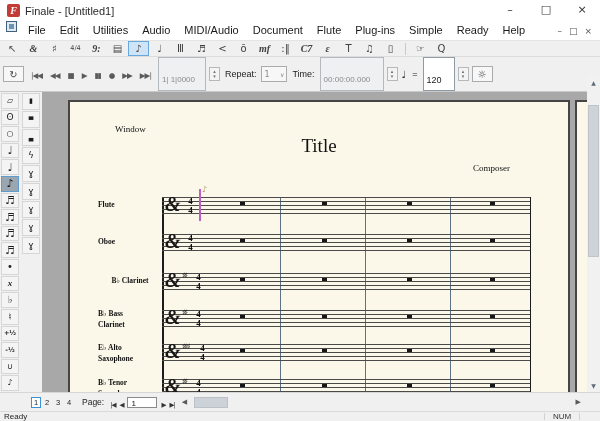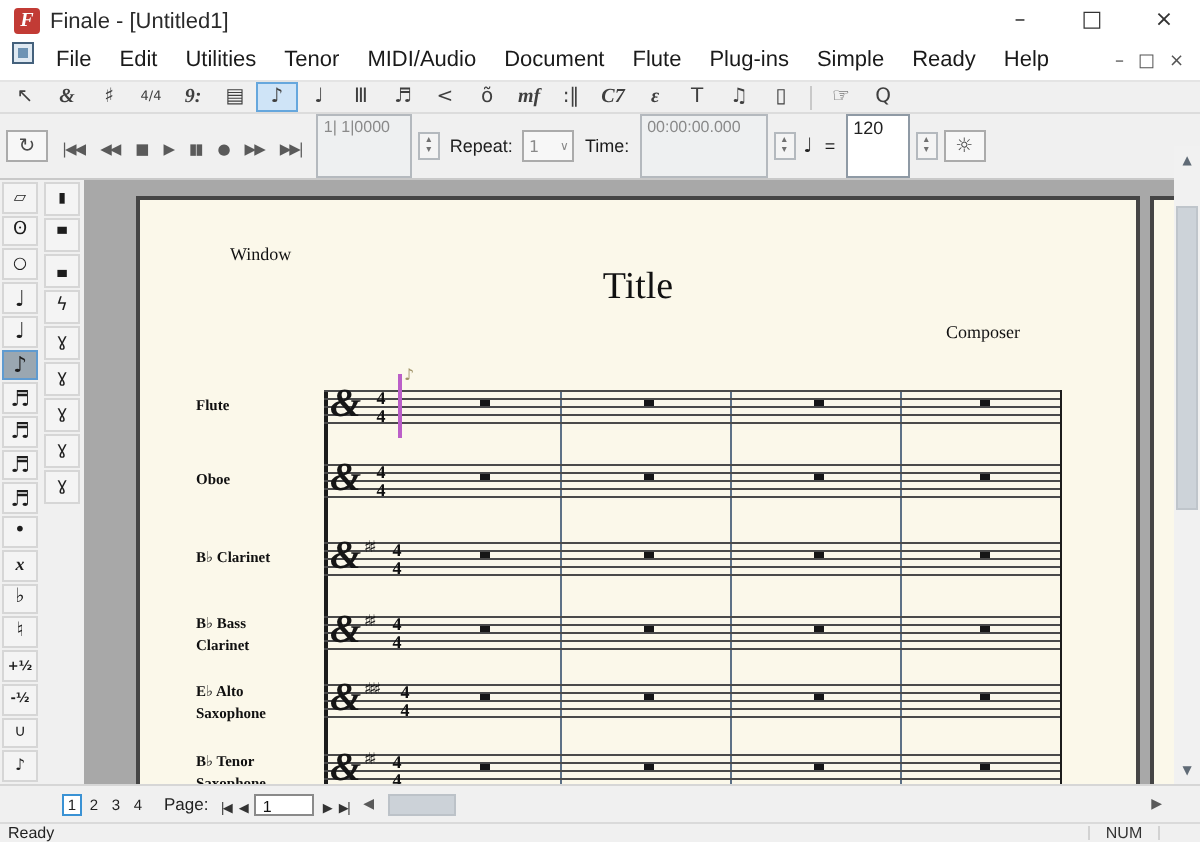--- a/index.html
+++ b/index.html
@@ -30,21 +30,21 @@
   .tglyph{font-family:"DejaVu Sans",sans-serif;font-size:10px;line-height:1}
   .tglyph.serif{font-family:"Liberation Serif",serif;font-style:italic;font-weight:bold;font-size:10px}
   .tglyph.small{font-size:6.5px;font-weight:normal}
   .tb-sep{width:1px;height:12px;background:#c9c9c9;margin:0 4px}
 
   
   .playback{flex:0 0 18px;background:#f0f0f0;display:flex;align-items:center;padding-left:3px;gap:3px;border-bottom:1px solid #c9c9c9}
   .framed{height:16px;min-width:21px;border:1px solid #ababab;background:#f7f7f7;color:#4a4a4a;font-size:10px;
     display:inline-flex;align-items:center;justify-content:center;padding:0 2px;font-family:"DejaVu Sans",sans-serif}
   .transport-btn{color:#5a5a5a;font-size:7.5px;letter-spacing:-1px;padding:0 4px;height:16px;font-family:"DejaVu Sans",sans-serif}
-  .field{height:32px;border:1px solid #b4b9be;background:#eef0f1;color:#8a8a8a;font-size:8px;line-height:12px;padding:0 3px;display:inline-block}
+  .field{height:32px;border:1px solid #b4b9be;background:#eef0f1;color:#8a8a8a;font-size:8px;line-height:12px;padding:16px 3px;display:inline-block}
   .counter{width:48px}
   .timefield{width:64px}
   .field.white{background:#fff;color:#222;border-color:#8f9aa5;width:32px;font-size:9px;line-height:12px}
   .spinner{width:11px;height:14px;border:1px solid #b4b9be;background:#f4f4f4;display:inline-flex;flex-direction:column;
     align-items:center;justify-content:center;color:#707070}
   .spinner i{font-style:normal;font-size:5px;line-height:5px;font-family:"DejaVu Sans",sans-serif}
   .lbl{font-size:9px;color:#1c1c1c;padding:0 2px}
   .glyph-note{font-family:"DejaVu Sans",sans-serif;font-size:10px;color:#222;padding:0 1px}
 
   
@@ -113,21 +113,21 @@
     <span class="win-btn">□</span>
     <span class="win-btn">×</span>
   </div>
 
   <div class="menubar">
     <span class="doc-icon"></span>
     <nav id="menus" style="display:flex">
         <span class="menu-item">File</span>
         <span class="menu-item">Edit</span>
         <span class="menu-item">Utilities</span>
-        <span class="menu-item">Tenor</span>
+        <span class="menu-item">Audio</span>
         <span class="menu-item">MIDI/Audio</span>
         <span class="menu-item">Document</span>
         <span class="menu-item">Flute</span>
         <span class="menu-item">Plug-ins</span>
         <span class="menu-item">Simple</span>
         <span class="menu-item">Ready</span>
         <span class="menu-item">Help</span>
       </nav>
     <div class="child-controls" id="child-controls">
         <span class="cc-btn">–</span>
@@ -366,21 +366,21 @@
               <span class="clef">&amp;</span>
               <div class="timesig" style="left: 24px;">
                 <div>4</div>
                 <div>4</div>
               </div>
               <div class="wrest" style="left: 78px;"></div>
               <div class="wrest" style="left: 160px;"></div>
               <div class="wrest" style="left: 245px;"></div>
               <div class="wrest" style="left: 328px;"></div>
             </div>
-            <div class="inst-label" style="top: 173px;">
+            <div class="inst-label" style="top: 173px; text-align: center;">
               <div>B♭ Clarinet</div>
             </div>
             <div class="staff" style="top: 171px;">
               <div class="staff-line" style="top: 0px;"></div>
               <div class="staff-line" style="top: 4px;"></div>
               <div class="staff-line" style="top: 8px;"></div>
               <div class="staff-line" style="top: 12px;"></div>
               <div class="staff-line" style="top: 16px;"></div>
               <span class="clef">&amp;</span>
               <span class="keysig">♯♯</span>

